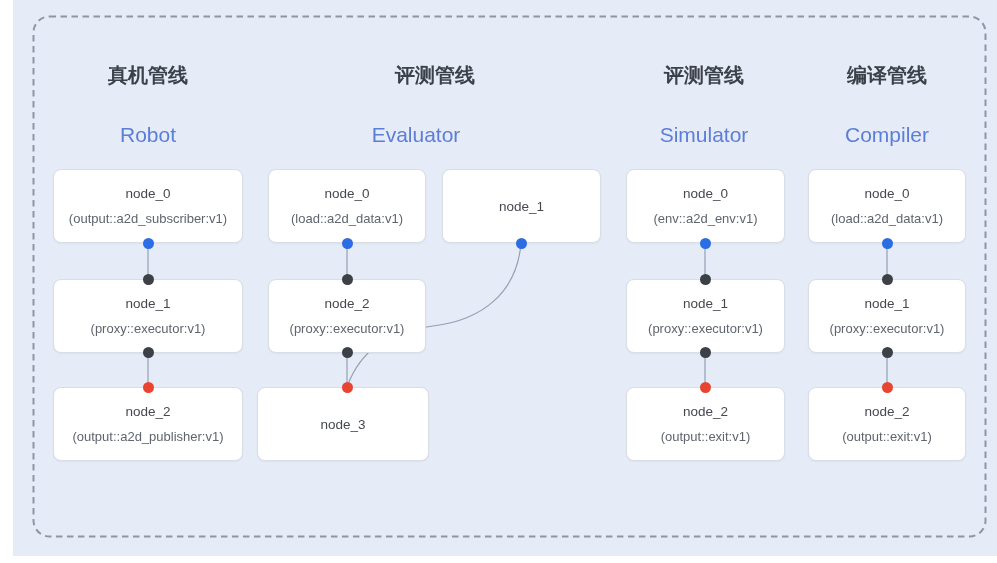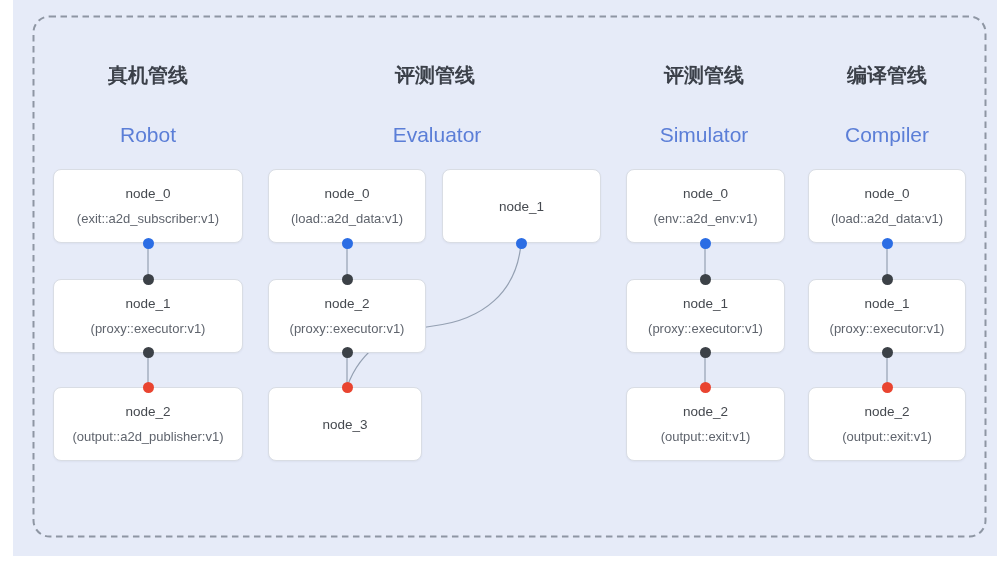--- a/index.html
+++ b/index.html
@@ -60,48 +60,48 @@
       <line x1="692" y1="352" x2="692" y2="387" stroke="#94a0b2" stroke-width="1.2"></line>
       <line x1="874" y1="243" x2="874" y2="279" stroke="#94a0b2" stroke-width="1.2"></line>
       <line x1="874" y1="352" x2="874" y2="387" stroke="#94a0b2" stroke-width="1.2"></line>
       <path d="M508,243 C504,292 470,320 420,326 C378,331 348,348 334,387" fill="none" stroke="#94a0b2" stroke-width="1.2"></path>
     </svg>
   <div id="bottom-strip"></div>
 <div class="heading-cn" style="left: 135px; top: 62px;">真机管线</div>
     <div class="heading-en" style="left: 135px; top: 122px;">Robot</div>
     <div class="node-box" style="left: 40px; top: 169px; width: 190px; height: 74px;">
       <div class="node-title">node_0</div>
-      <div class="node-sub">(exit::a2d_subscriber:v1)</div>
+      <div class="node-sub">(output::a2d_subscriber:v1)</div>
     </div>
     <div class="node-box" style="left: 40px; top: 279px; width: 190px; height: 74px;">
       <div class="node-title">node_1</div>
       <div class="node-sub">(proxy::executor:v1)</div>
     </div>
     <div class="node-box" style="left: 40px; top: 387px; width: 190px; height: 74px;">
       <div class="node-title">node_2</div>
       <div class="node-sub">(output::a2d_publisher:v1)</div>
     </div>
     <div class="dot" style="left: 129.5px; top: 237.5px; background: rgb(43, 109, 228);"></div>
     <div class="dot" style="left: 129.5px; top: 273.5px; background: rgb(60, 65, 71);"></div>
     <div class="dot" style="left: 129.5px; top: 346.5px; background: rgb(60, 65, 71);"></div>
     <div class="dot" style="left: 129.5px; top: 381.5px; background: rgb(233, 68, 48);"></div>
     <div class="heading-cn" style="left: 422px; top: 62px;">评测管线</div>
-    <div class="heading-en" style="left: 424px; top: 122px;">Evaluator</div>
+    <div class="heading-en" style="left: 403px; top: 122px;">Evaluator</div>
     <div class="node-box" style="left: 255px; top: 169px; width: 158px; height: 74px;">
       <div class="node-title">node_0</div>
       <div class="node-sub">(load::a2d_data:v1)</div>
     </div>
     <div class="node-box" style="left: 429px; top: 169px; width: 159px; height: 74px;">
       <div class="node-title">node_1</div>
     </div>
     <div class="node-box" style="left: 255px; top: 279px; width: 158px; height: 74px;">
       <div class="node-title">node_2</div>
       <div class="node-sub">(proxy::executor:v1)</div>
     </div>
-    <div class="node-box" style="left: 255px; top: 387px; width: 154px; height: 74px;">
+    <div class="node-box" style="left: 244px; top: 387px; width: 172px; height: 74px;">
       <div class="node-title">node_3</div>
     </div>
     <div class="dot" style="left: 328.5px; top: 237.5px; background: rgb(43, 109, 228);"></div>
     <div class="dot" style="left: 502.5px; top: 237.5px; background: rgb(43, 109, 228);"></div>
     <div class="dot" style="left: 328.5px; top: 273.5px; background: rgb(60, 65, 71);"></div>
     <div class="dot" style="left: 328.5px; top: 346.5px; background: rgb(60, 65, 71);"></div>
     <div class="dot" style="left: 328.5px; top: 381.5px; background: rgb(233, 68, 48);"></div>
     <div class="heading-cn" style="left: 691px; top: 62px;">评测管线</div>
     <div class="heading-en" style="left: 691px; top: 122px;">Simulator</div>
     <div class="node-box" style="left: 613px; top: 169px; width: 159px; height: 74px;">

